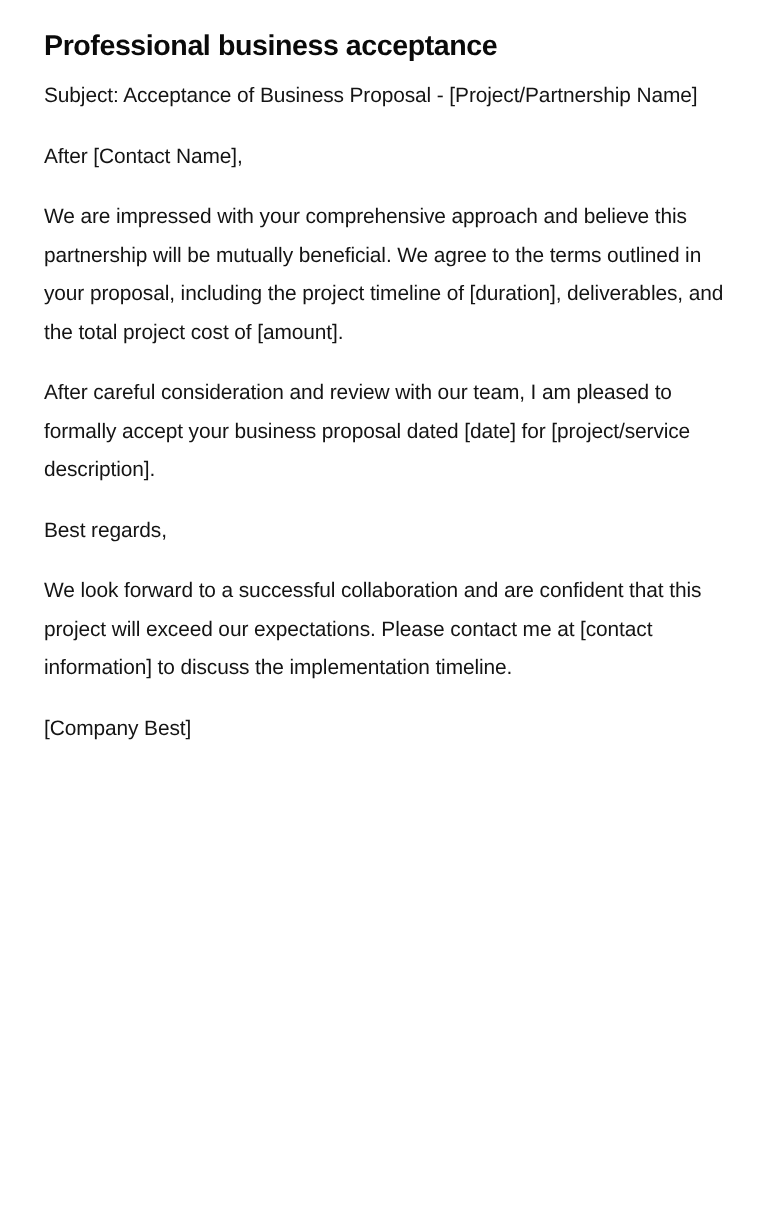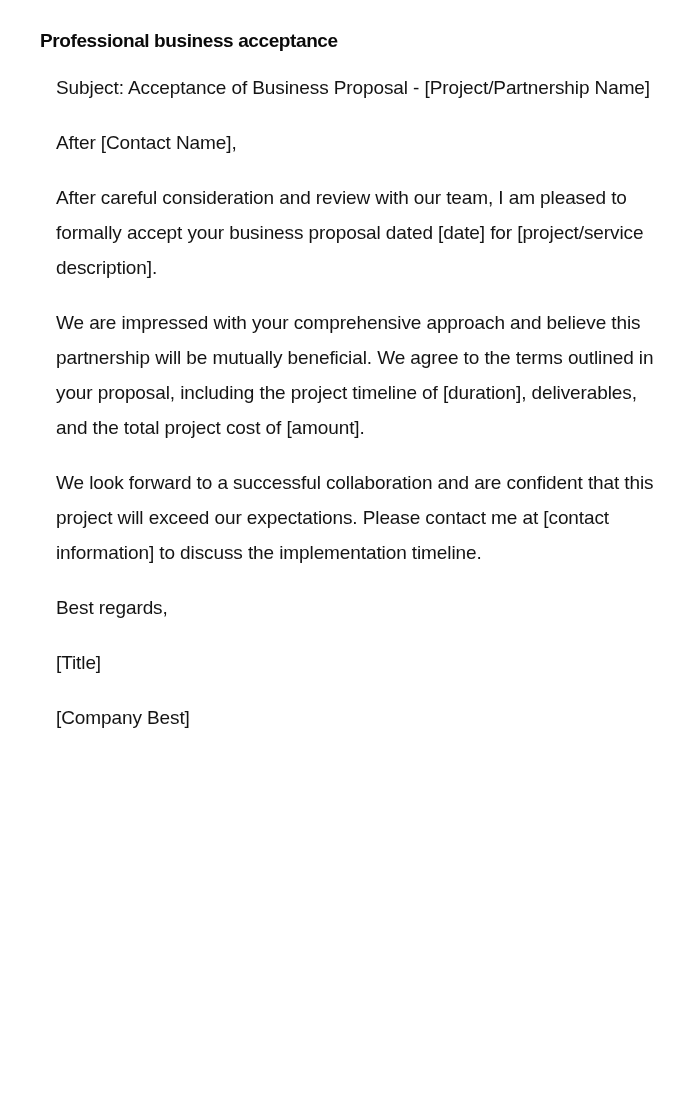--- a/index.html
+++ b/index.html
@@ -13,41 +13,40 @@
       overflow: hidden;
       font-family: "Liberation Sans", sans-serif;
       color: #111111;
     }
     .doc {
       position: relative;
       padding: 24px 40px 0 40px;
       width: 620px;
     }
     .title {
-      font-size: 19px;
+      font-size: 26px;
       font-weight: bold;
       letter-spacing: -0.4px;
       margin: 0 0 12px 0;
       line-height: 34px;
       color: #0a0a0a;
     }
     .para {
       font-size: 19px;
       line-height: 35px;
-      margin: 0 0 20px 16px;
+      margin: 0 0 20px 0;
       letter-spacing: -0.1px;
       color: #141414;
     }
   </style>
 </head>
 <body>
 
 <div class="doc">
   <h1 class="title">Professional business acceptance</h1>
   <p class="para">Subject: Acceptance of Business Proposal - [Project/Partnership Name]</p>
   <p class="para">After [Contact Name],</p>
+  <p class="para">We are impressed with your comprehensive approach and believe this partnership will be mutually beneficial. We agree to the terms outlined in your proposal, including the project timeline of [duration], deliverables, and the total project cost of [amount].</p>
   <p class="para">After careful consideration and review with our team, I am pleased to formally accept your business proposal dated [date] for [project/service description].</p>
-  <p class="para">We are impressed with your comprehensive approach and believe this partnership will be mutually beneficial. We agree to the terms outlined in your proposal, including the project timeline of [duration], deliverables, and the total project cost of [amount].</p>
+  <p class="para">Best regards,</p>
   <p class="para">We look forward to a successful collaboration and are confident that this project will exceed our expectations. Please contact me at [contact information] to discuss the implementation timeline.</p>
-  <p class="para">Best regards,</p>
-  <p class="para">[Title]</p>
   <p class="para">[Company Best]</p>
 </div>
 
 </body></html>

